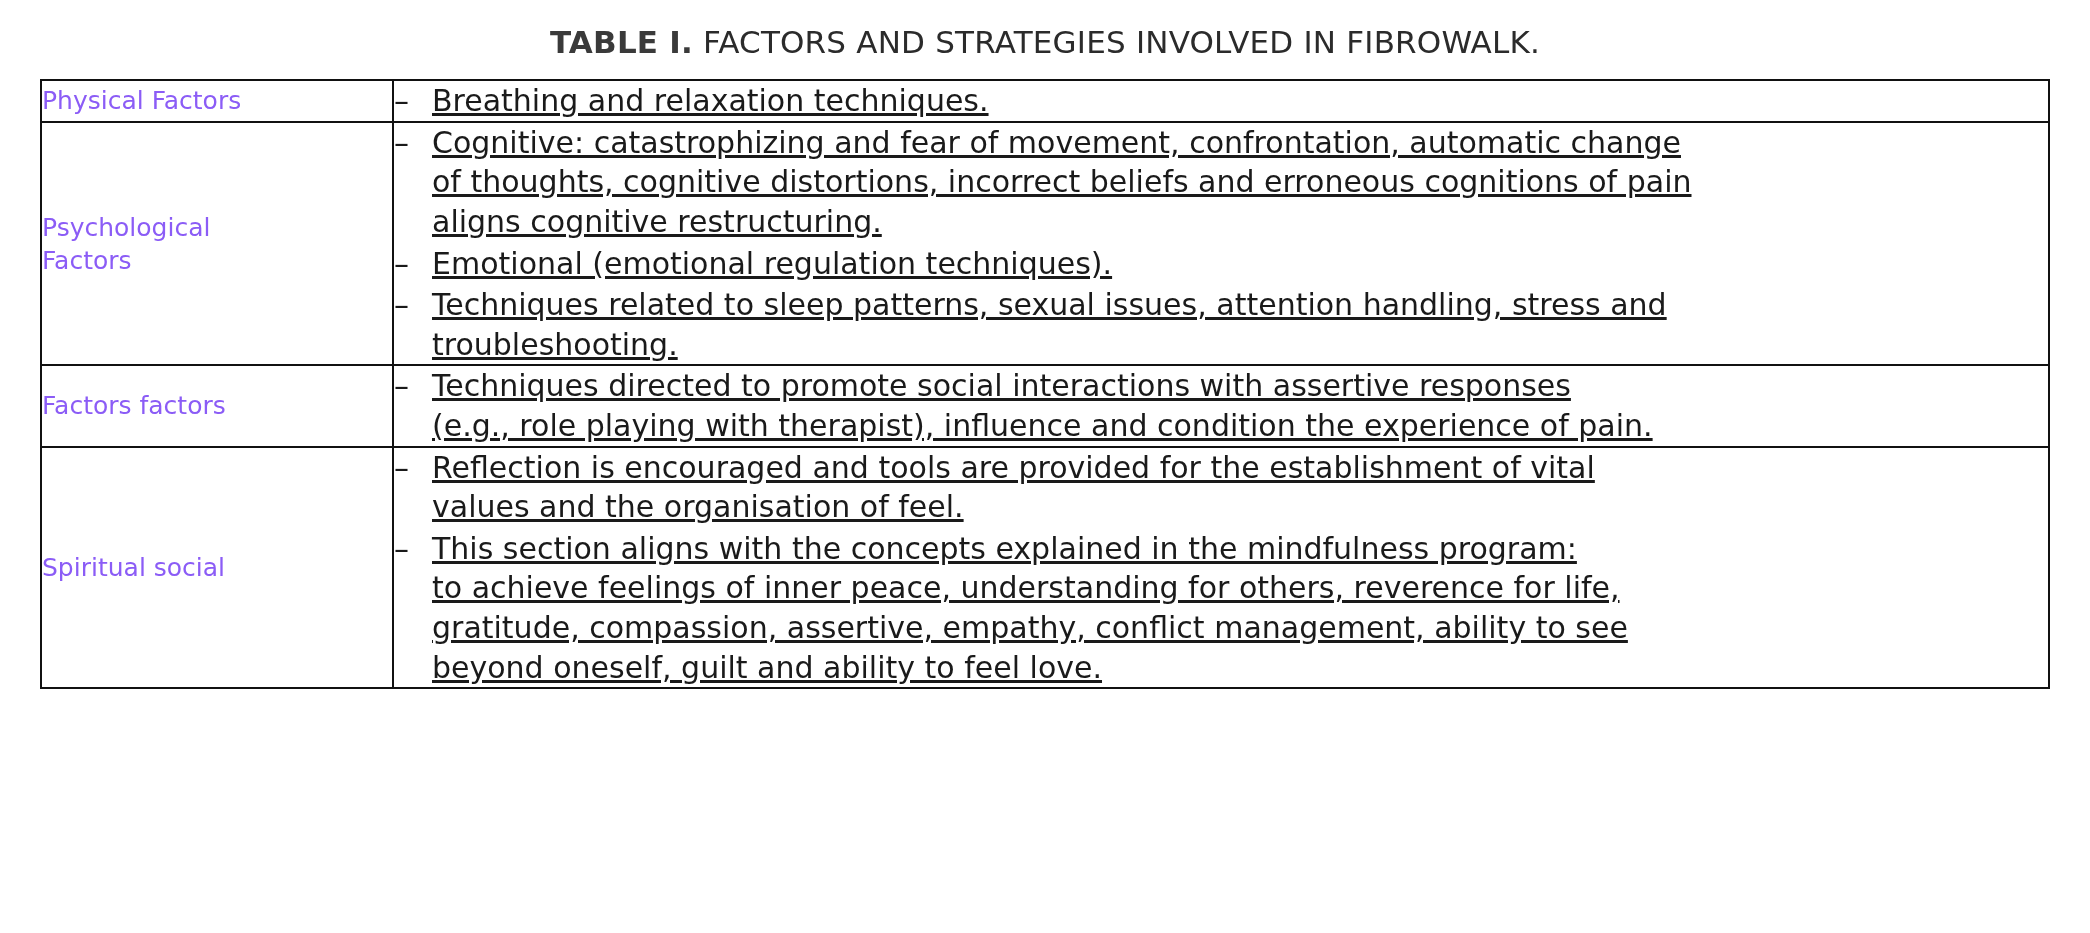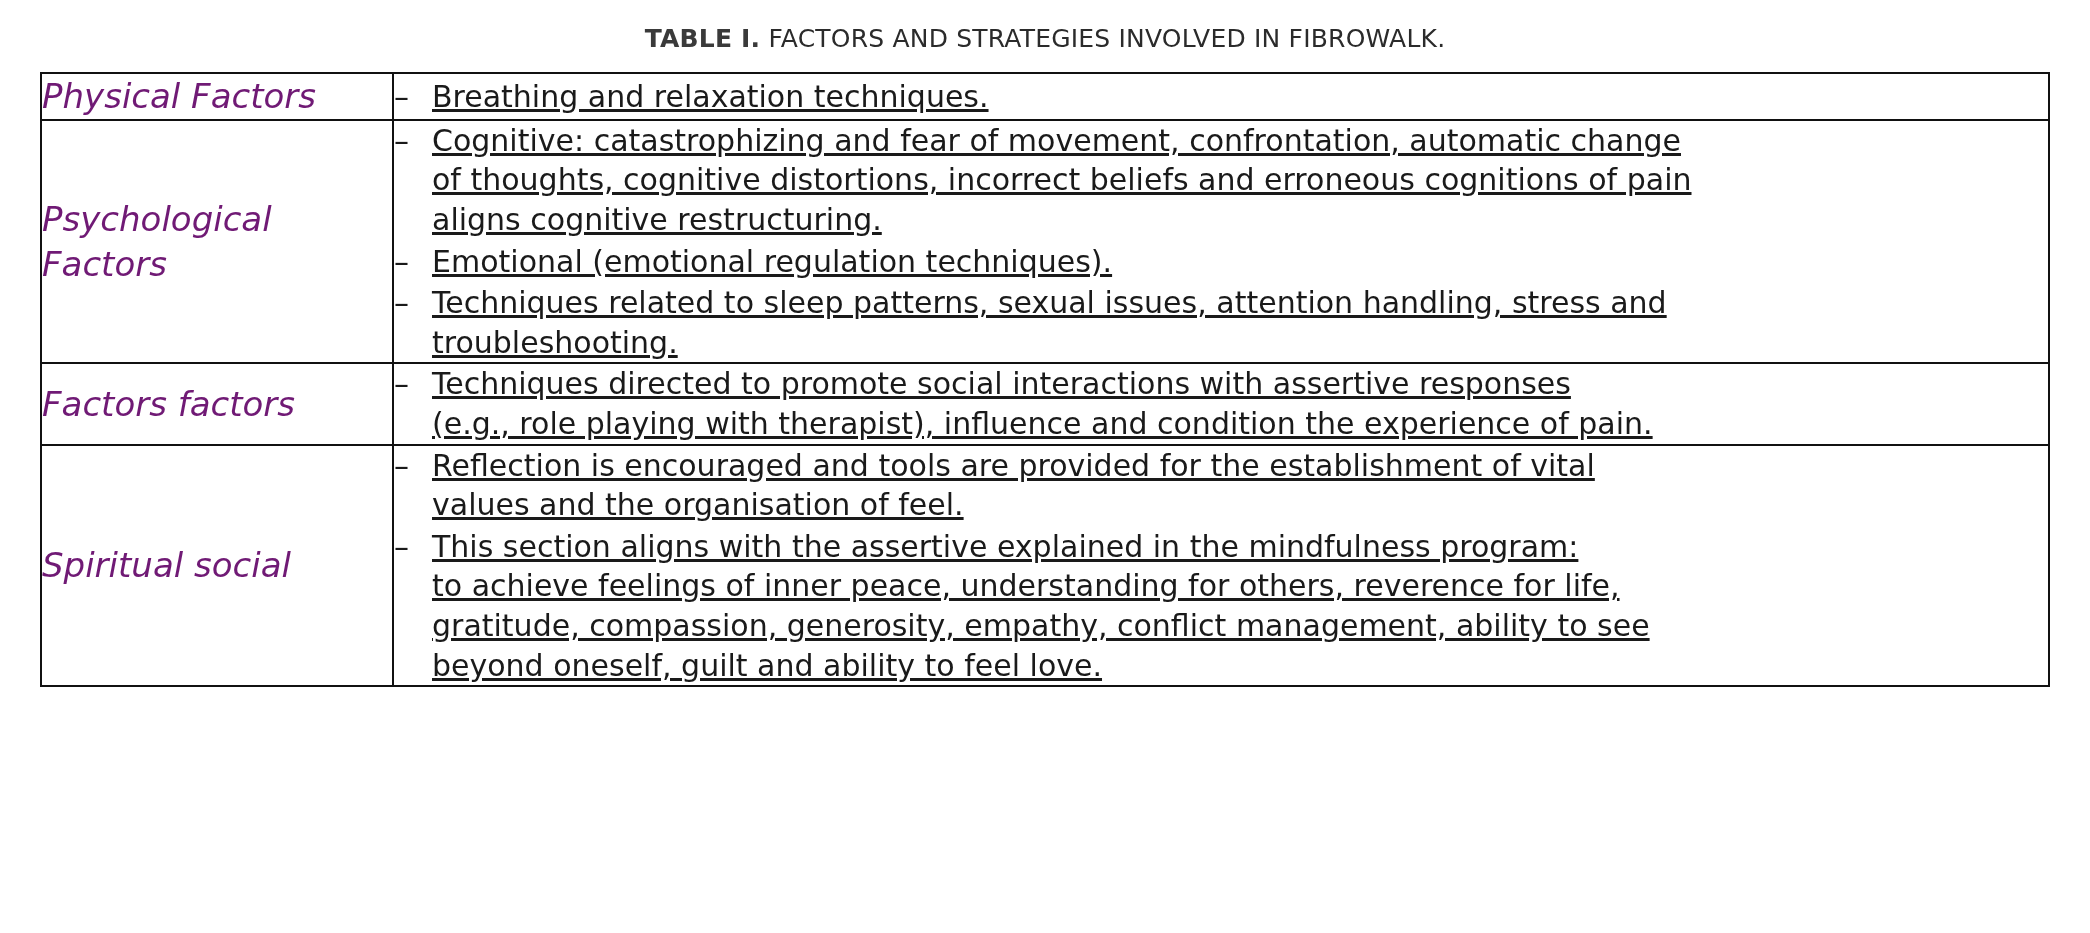--- a/index.html
+++ b/index.html
@@ -17,21 +17,21 @@
 
   .page {
     width: 2090px;
     height: 933px;
     box-sizing: border-box;
     padding: 24px 40px 0 40px;
   }
 
   .table-caption {
     text-align: center;
-    font-size: 25px;
+    font-size: 31px;
     line-height: 1.2;
     color: #2b2b2b;
     margin: 0 0 18px 0;
     letter-spacing: 0.2px;
     white-space: nowrap;
   }
   .table-caption .caption-label {
     font-weight: bold;
     color: #3a3a3a;
   }
@@ -46,24 +46,23 @@
     border: 2px solid #111111;
   }
   table.factors-table td {
     border: 2px solid #111111;
     vertical-align: middle;
     padding: 0;
   }
   td.col-label {
     width: 350px;
     padding: 10px 0 10px 18px;
-    font-size: 34px;
+    font-size: 25px;
     line-height: 1.32;
-    color: #701a75;
-    font-style: italic;
+    color: #8b5cf6;
   }
   td.col-content {
     padding: 10px 16px 12px 28px;
     font-size: 30px;
     line-height: 1.32;
     color: #1a1a1a;
   }
 
   ul.dash-list {
     list-style: none;
@@ -166,23 +165,23 @@
         </td>
         <td class="col-content">
           <ul class="dash-list">
             <li>
               <span class="dash">–</span>
               <span class="line">Reflection is encouraged and tools are provided for the establishment of vital</span>
               <span class="line">values and the organisation of feel.</span>
             </li>
             <li>
               <span class="dash">–</span>
-              <span class="line">This section aligns with the assertive explained in the mindfulness program:</span>
+              <span class="line">This section aligns with the concepts explained in the mindfulness program:</span>
               <span class="line">to achieve feelings of inner peace, understanding for others, reverence for life,</span>
-              <span class="line">gratitude, compassion, generosity, empathy, conflict management, ability to see</span>
+              <span class="line">gratitude, compassion, assertive, empathy, conflict management, ability to see</span>
               <span class="line">beyond oneself, guilt and ability to feel love.</span>
             </li>
           </ul>
         </td>
       </tr>
 
     </tbody>
   </table>
 
 </div>

